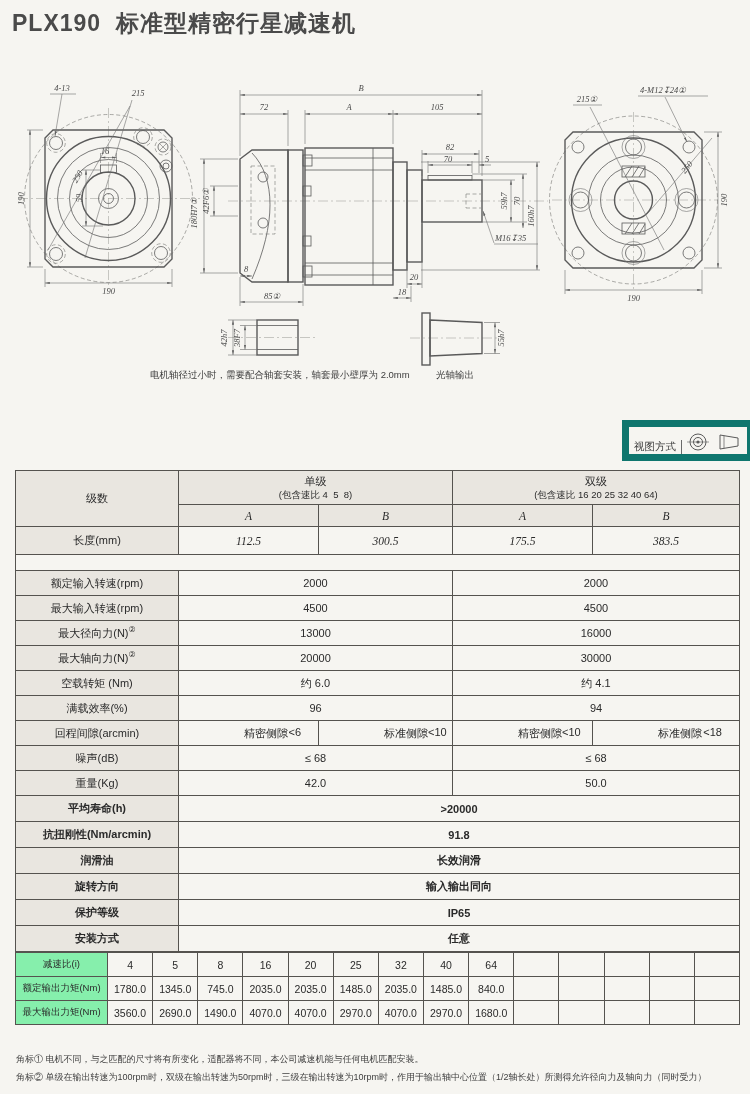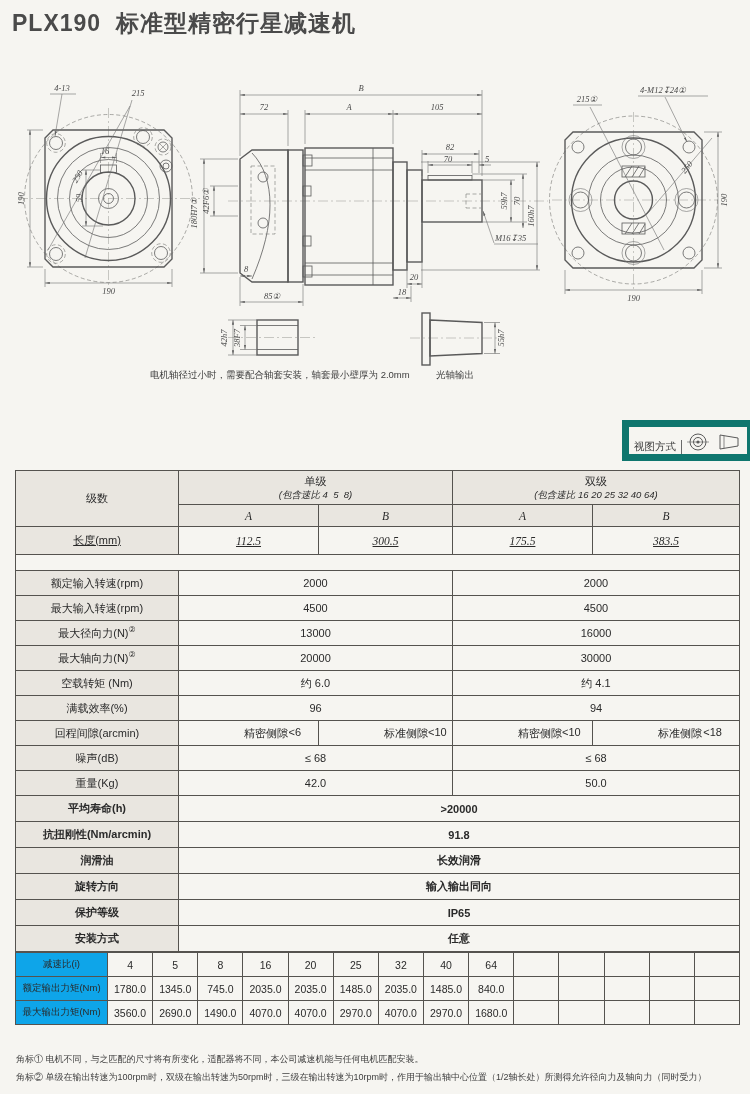--- a/index.html
+++ b/index.html
@@ -19,31 +19,31 @@
   .viewbox{position:absolute;left:622px;top:420px;width:118px;height:27px;
            border:7px solid #0f766e;display:flex;background:transparent;align-items:flex-end;}
   .vb-label{width:52px;border-right:1px solid #6a6a6a;display:flex;align-items:center;
             justify-content:center;font-size:10.5px;color:#3d3d3d;}
   .vb-syms{flex:1;display:flex;align-items:center;justify-content:center;}
   table.spec{position:absolute;left:15px;top:470px;width:725px;border-collapse:collapse;
              table-layout:fixed;font-size:11px;color:#2a2a2a;}
   table.spec td{border:1px solid #55534f;text-align:center;padding:4px;overflow:hidden;white-space:nowrap;}
   table.spec td.lab{background:#e9e6e0;}
   table.spec tr.r-h1{height:30px;} table.spec tr.r-h2{height:22px;}
-  table.spec tr.r-len{height:28px;text-decoration:underline;} table.spec tr.r-gap{height:16px;}
+  table.spec tr.r-len{height:28px;} table.spec tr.r-gap{height:16px;}
   table.spec tr.r-mid{height:25px;} table.spec tr.r-full{height:26px;font-weight:bold;}
-  .sub{font-size:9.5px;white-space:pre;line-height:1.2;font-style:italic;}
+  .sub{font-size:9.5px;white-space:pre;line-height:1.2;}
   .hline{line-height:1.25;}
   .num{font-style:italic;font-family:"Liberation Serif",serif;font-size:11.5px;}
   .bk{display:flex;justify-content:space-between;padding:0 13px;margin-left:48px;}
   sup.sp{font-size:8px;}
   table.ratio{position:absolute;left:15px;top:952px;width:725px;border-collapse:collapse;
               table-layout:fixed;font-size:10.5px;color:#2a2a2a;}
   table.ratio td{border:1px solid #55534f;text-align:center;height:23px;padding:0;overflow:hidden;white-space:nowrap;}
-  table.ratio td.lab{background:#0ea5e9;font-size:9.5px;}
+  table.ratio td.lab{background:#86efac;font-size:9.5px;}
   .footnotes{position:absolute;left:16px;top:1053px;width:724px;font-size:9px;color:#3f3f3f;}
   .fn{margin-bottom:5px;white-space:nowrap;}
 </style>
 </head>
 <body>
 
 <div class="title">PLX190  标准型精密行星减速机</div>
 
 <svg class="draw" width="750" height="385" viewBox="0 0 750 385">
   <defs>

